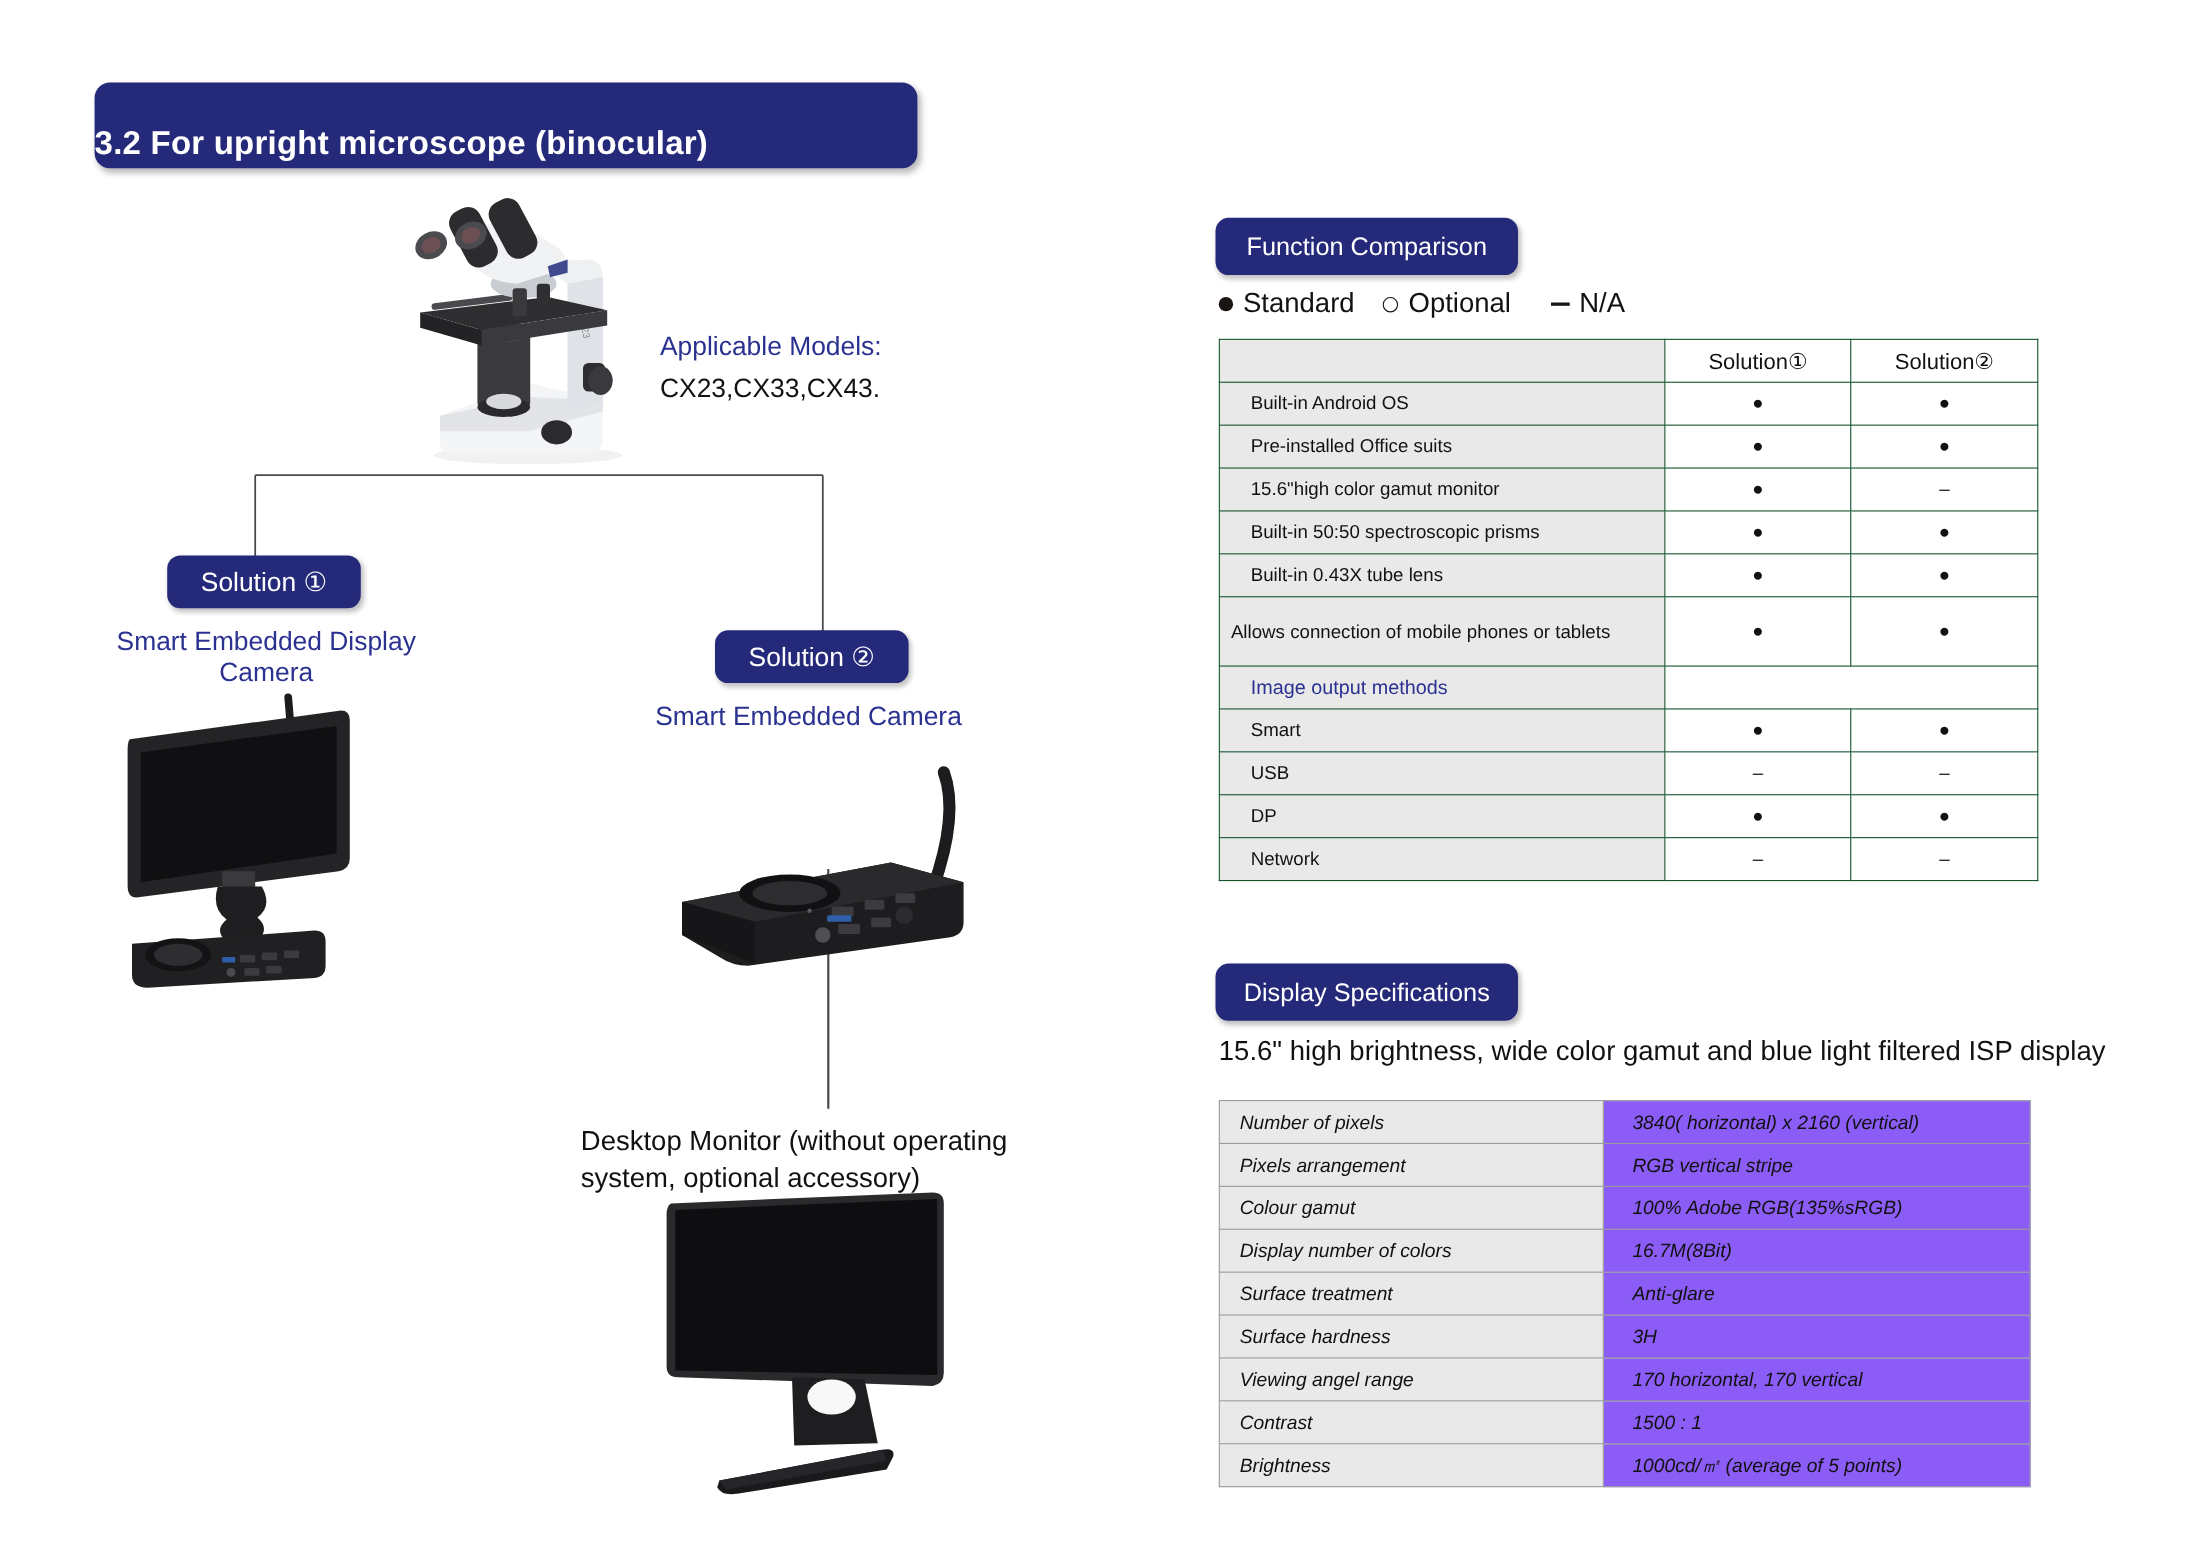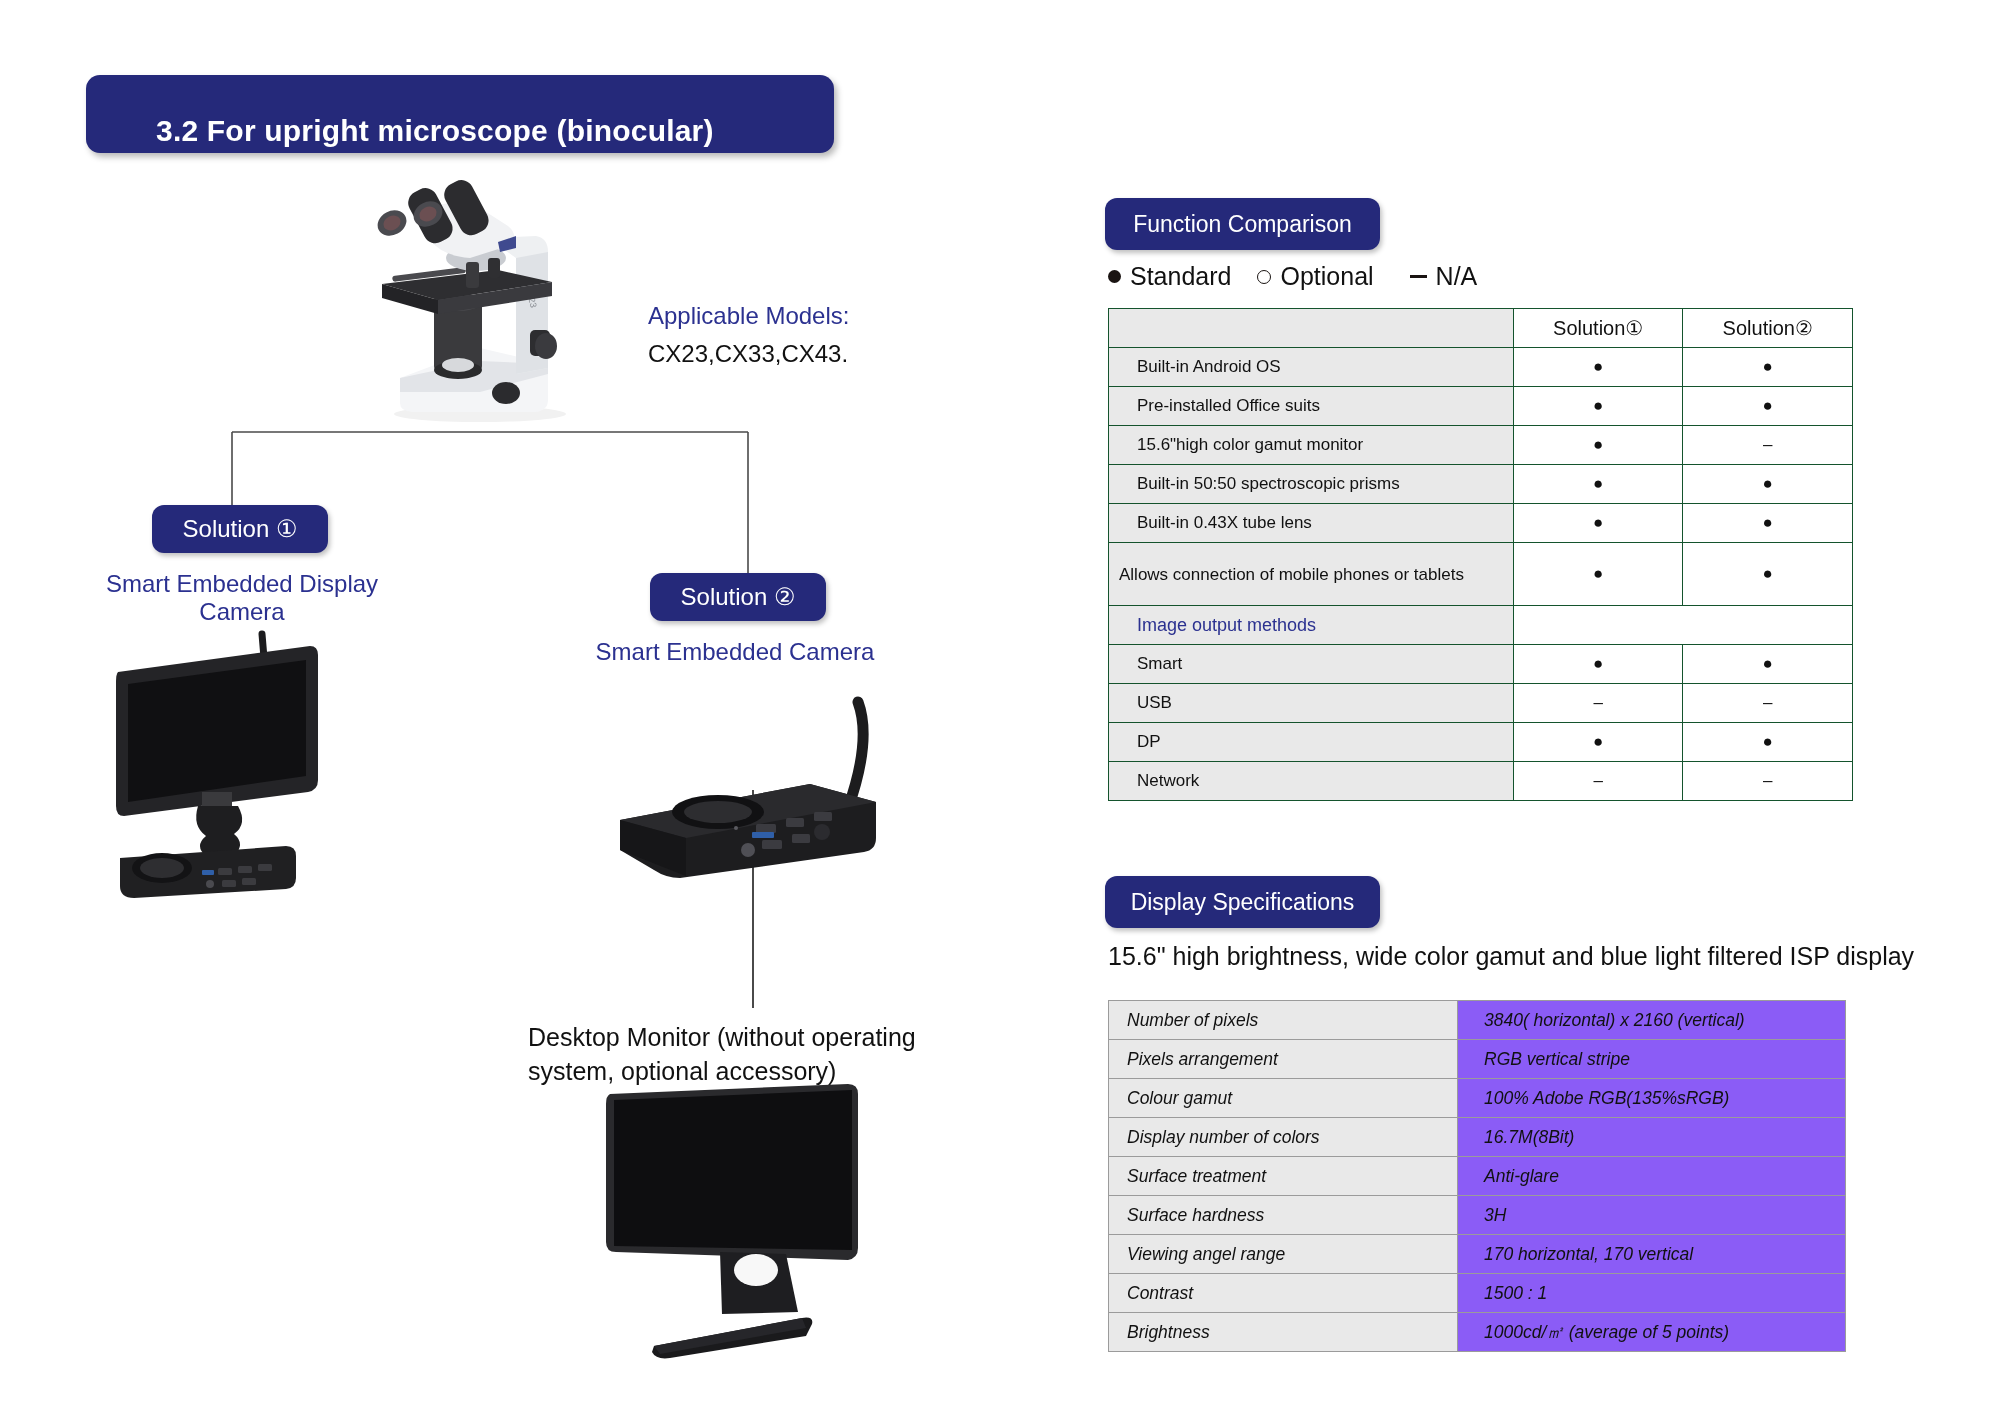--- a/index.html
+++ b/index.html
@@ -8,31 +8,31 @@
     font-family:"Liberation Sans", sans-serif; color:#000;
   }
   
   #title-banner{
     position:absolute; left:86px; top:75px; width:748px; height:78px;
     background:#25297a; border-radius:14px;
     box-shadow:3px 4px 6px rgba(0,0,0,.28);
     display:flex; align-items:center;
   }
   #title-banner .txt{
-    color:#fff; font-size:30px; font-weight:bold; padding-left:70px; letter-spacing:.2px;margin-top:33px;
+    color:#fff; font-size:30px; font-weight:bold; letter-spacing:.2px;margin-top:33px;
   }
   
   .pill{
     position:absolute; background:#25297a; border-radius:12px;
     display:flex; align-items:center; justify-content:center;
     color:#fff; box-shadow:2px 3px 5px rgba(0,0,0,.25);
   }
   
   #microscope-photo{ position:absolute; left:330px; top:178px; width:252px; height:250px; }
-  #applicable-models{ position:absolute; left:600px; top:298px; width:330px;margin-left:48px; }
+  #applicable-models{ position:absolute; left:600px; top:298px; width:330px; }
   #applicable-models .hd{ color:#2b3190; font-size:24px; line-height:36px;}
   #applicable-models .vl{ color:#111; font-size:24px; line-height:40px;}
 
   #connector{ position:absolute; left:230px; top:430px; width:520px; height:215px; }
 
   #solution1-pill{ left:152px; top:505px; width:176px; height:48px; }
   #solution1-caption{ position:absolute; left:62px; top:570px; width:360px; text-align:center;
       color:#2b3190; font-size:24px; }
   #display-camera-photo{ position:absolute; left:110px; top:630px; width:290px; height:270px; }
 

